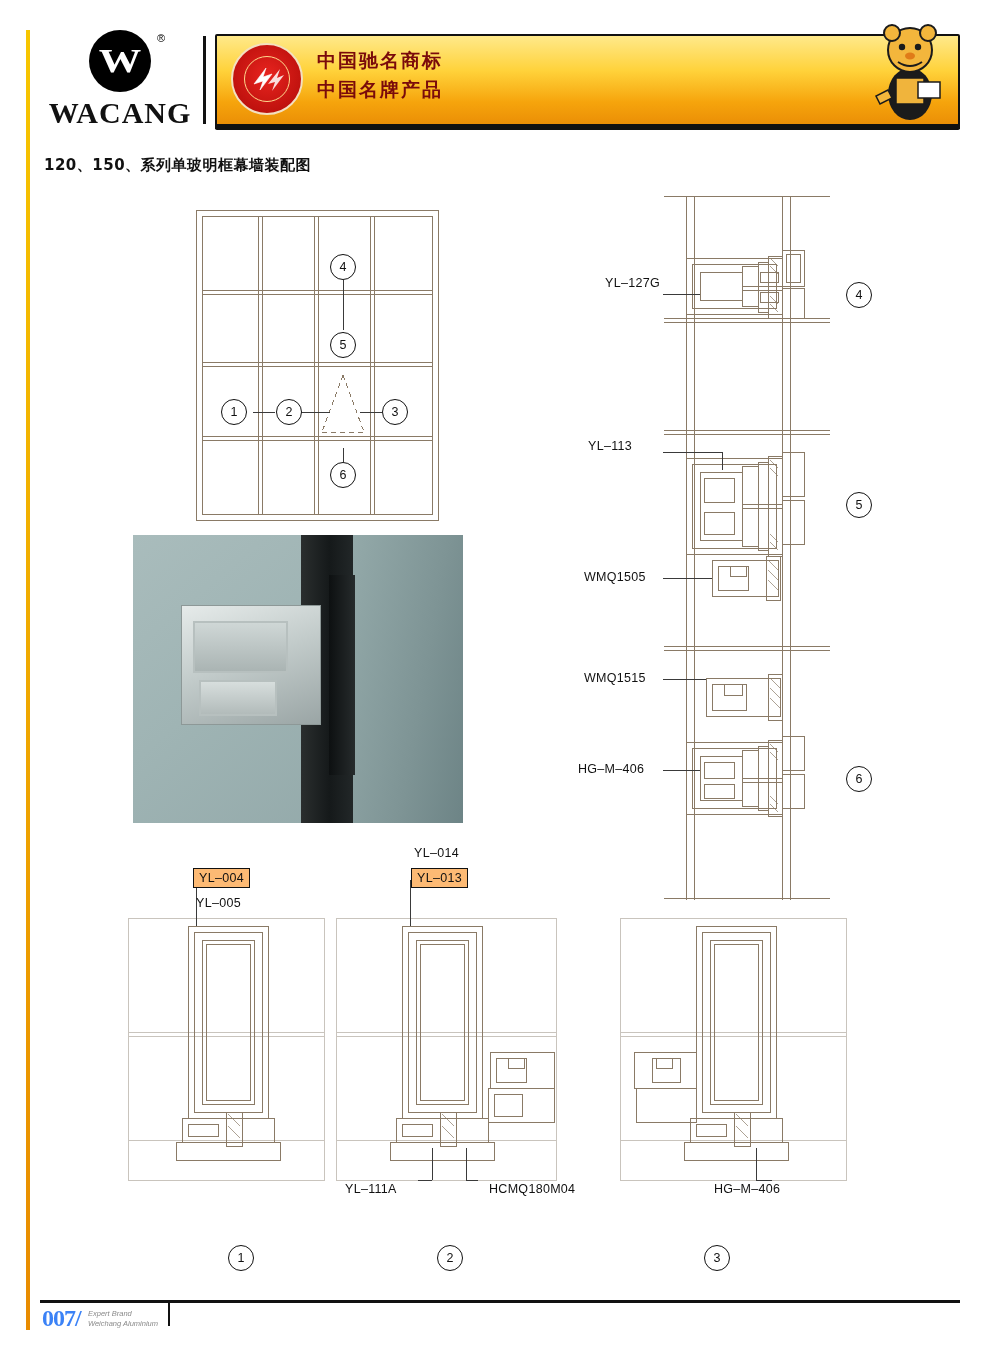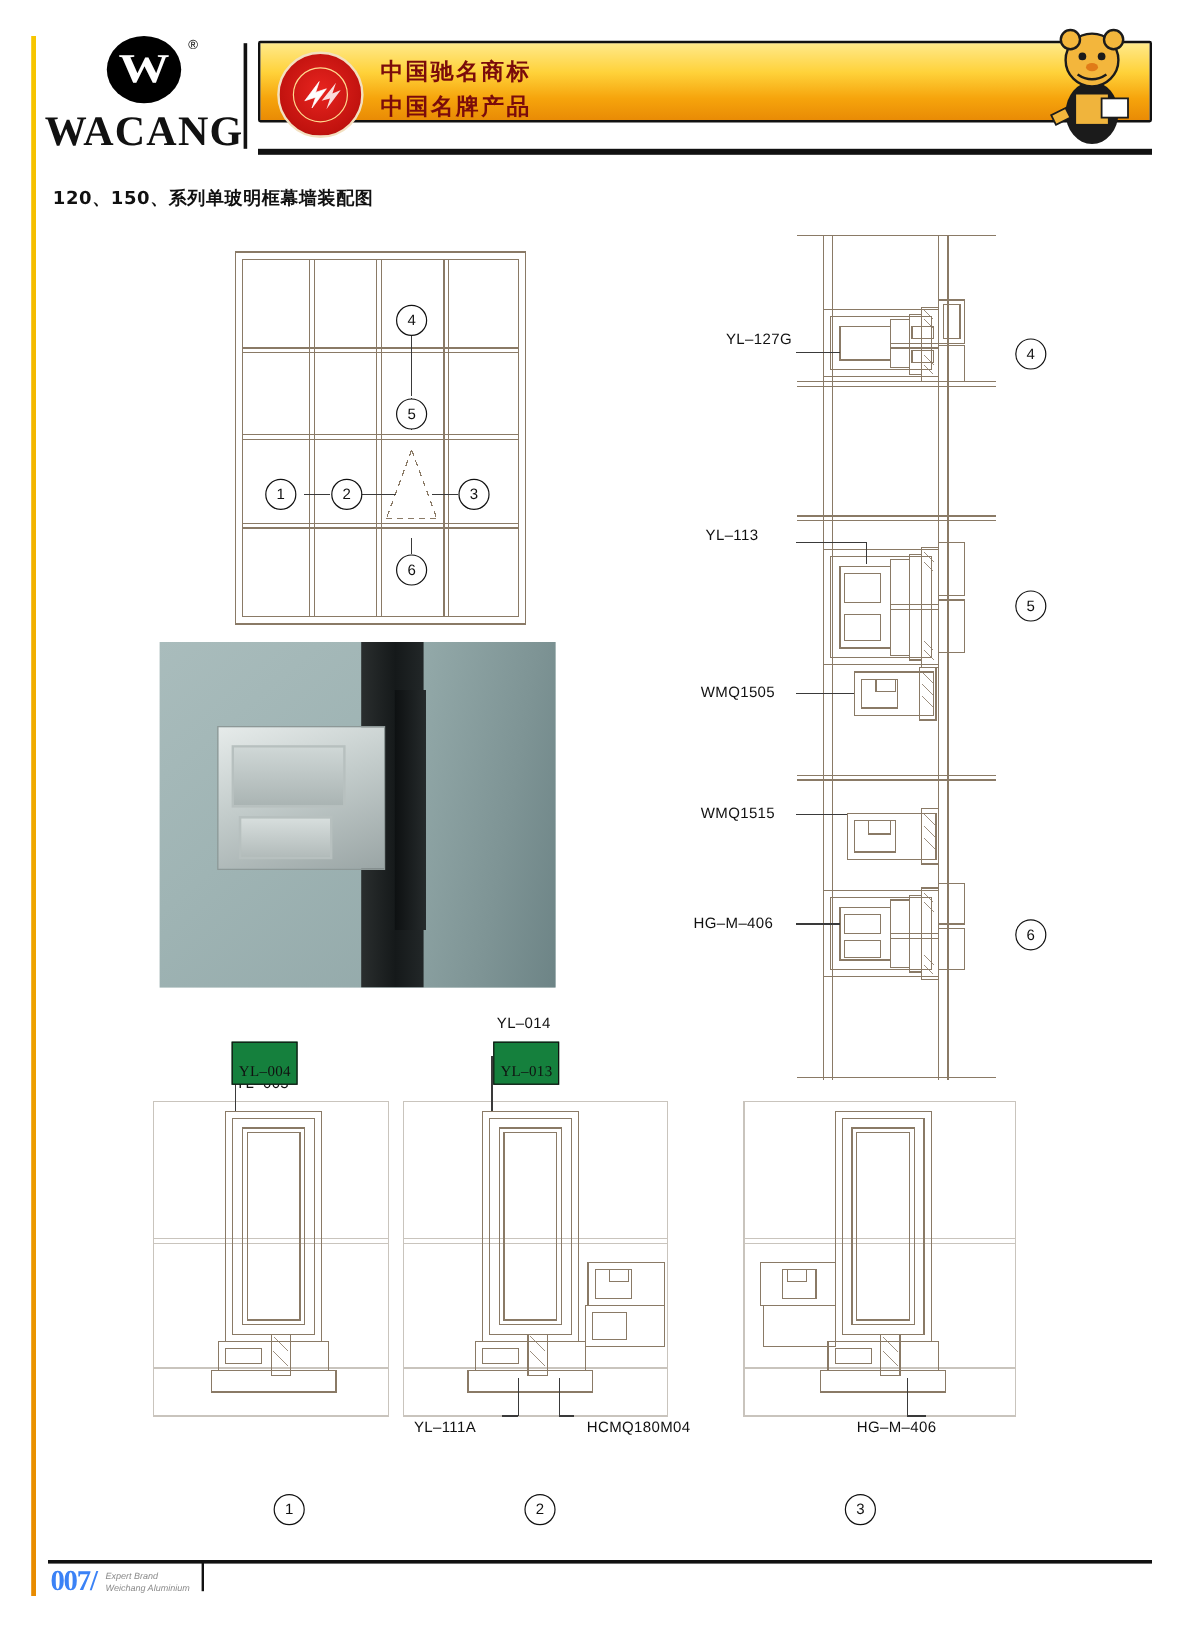--- a/index.html
+++ b/index.html
@@ -27,29 +27,29 @@
   }
   .logo-mark span {
     color:#fff; font-weight:bold; font-size:34px; line-height:1;
     font-family:"Liberation Serif", serif;
     transform:scaleX(1.25);
   }
   .logo-reg {
     position:absolute; right:-14px; top:2px; font-size:11px; color:#000;
   }
   .logo-text {
-    margin-top:4px; font-size:35px; font-weight:bold; letter-spacing:1px;
+    margin-top:4px; font-size:30px; font-weight:bold; letter-spacing:1px;
     font-family:"Liberation Serif", serif; color:#111;
   }
   .logo-divider {
     position:absolute; left:163px; top:6px; width:3px; height:88px; background:#111;
   }
 
   .banner {
-    position:absolute; left:175px; top:4px; width:745px; height:68px;
+    position:absolute; left:175px; top:4px; width:745px; height:96px;
     background:linear-gradient(180deg,#ffe98a 0%,#ffd23a 38%,#f6a40c 72%,#e98b05 100%);
     border:2px solid #111;
     border-radius:2px;
   }
   .banner-seal {
     position:absolute; left:14px; top:7px; width:72px; height:72px; border-radius:50%;
     background:radial-gradient(circle at 50% 45%, #e8241f 0%, #c0120e 70%, #8d0b08 100%);
     border:2px solid #f3e0c0;
     display:flex; align-items:center; justify-content:center;
     color:#ffe9a8; font-size:9px; text-align:center; line-height:1.05;
@@ -94,21 +94,21 @@
 
   
   .sheet { position:absolute; left:0; top:0; width:1000px; height:1357px; }
   svg.cad { position:absolute; left:0; top:0; width:1000px; height:1357px; overflow:visible; }
 
   .lbl {
     position:absolute;
     font-family:"Liberation Sans", sans-serif;
     font-size:12.5px; color:#111; letter-spacing:0.3px; white-space:nowrap;
   }
-  .lbl.box { border:1px solid #111; padding:17px 5px 2px; background:#15803d;font-family:Liberation Serif, serif; }
+  .lbl.box { border:1px solid #111; padding:2px 5px 2px; background:#fdba74; }
 
   .bubble {
     position:absolute; width:26px; height:26px; border-radius:50%;
     border:1px solid #111; background:#fff;
     display:flex; align-items:center; justify-content:center;
     font-size:12.5px; font-family:"Liberation Sans", sans-serif; color:#111;
   }
 
   
   .photo {

